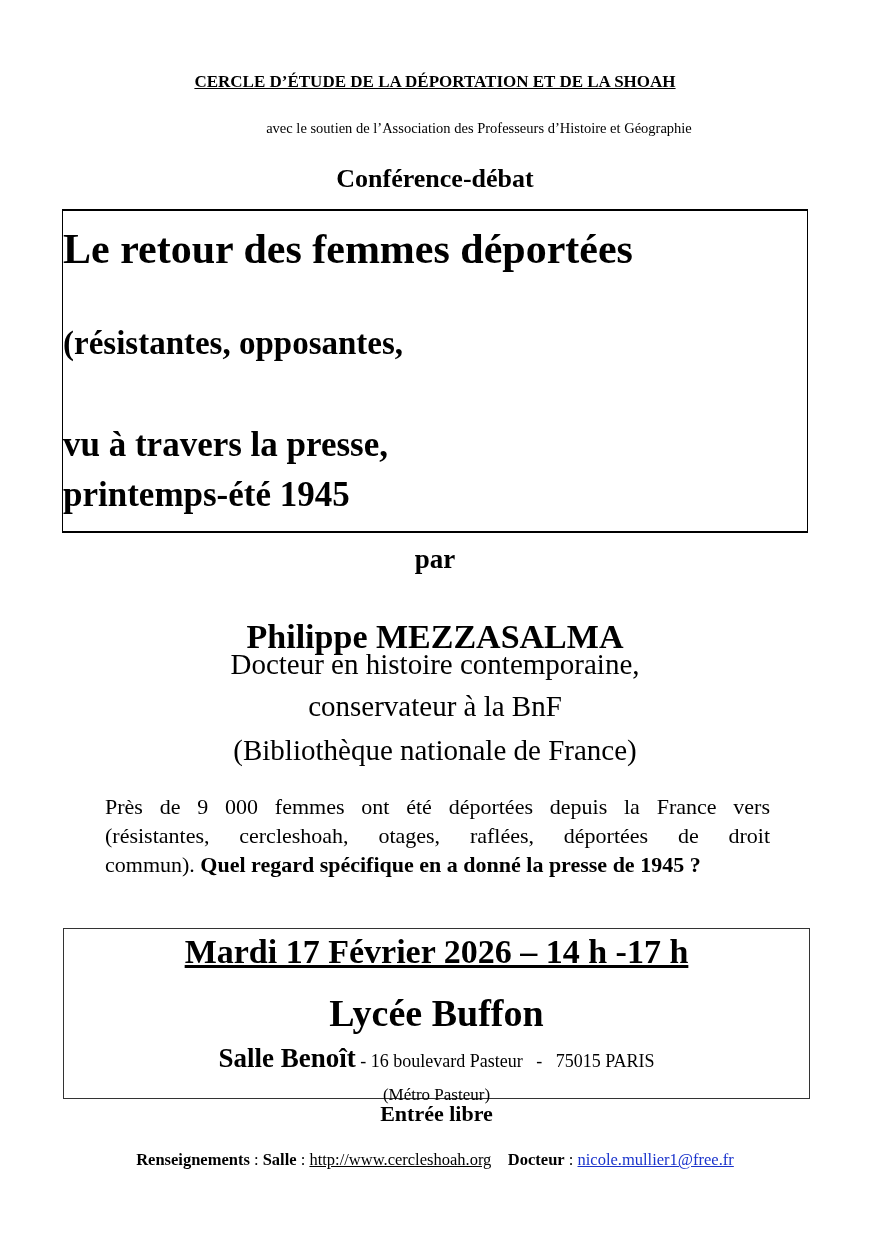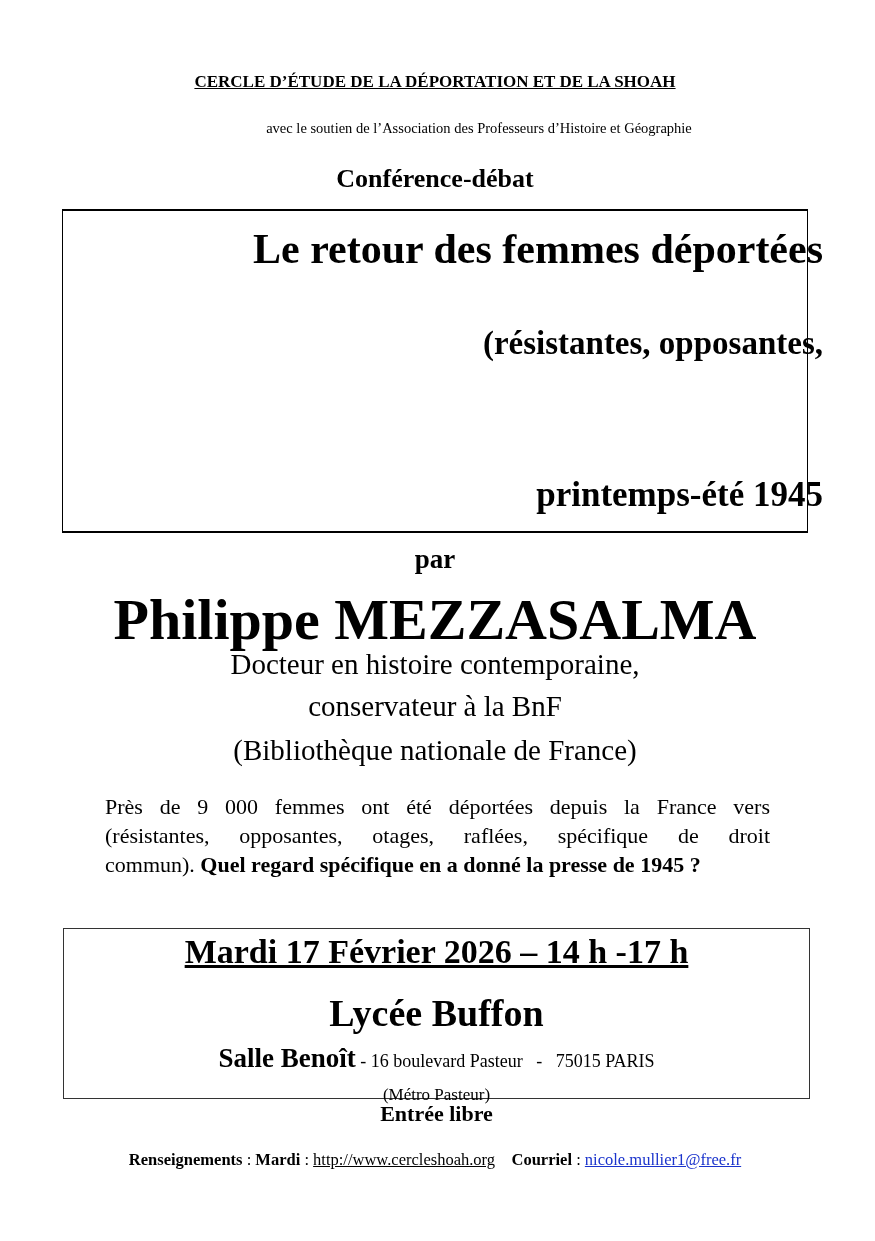--- a/index.html
+++ b/index.html
@@ -4,29 +4,29 @@
 <style>
   html, body { margin:0; padding:0; background:#ffffff; }
   body { width:875px; height:1241px; position:relative; overflow:hidden;
          font-family:"Liberation Serif", serif; color:#000; }
   .abs { position:absolute; left:0; width:870px; text-align:center; white-space:nowrap; }
   .org { top:72px; font-size:17px; font-weight:bold; text-decoration:underline; }
   .support { top:120px; font-size:14.5px;margin-left:44px; }
   .conf { top:164px; font-size:26px; font-weight:bold; }
   .title-box { position:absolute; left:62px; top:209px; width:746px; height:324px;
                border:2px solid #000; border-left-width:1.5px; border-right-width:1.5px; box-sizing:border-box; }
-  .title-box .l { position:absolute; left:16px; width:100%; text-align:right; font-weight:bold; white-space:nowrap; }
+  .title-box .l { position:absolute; left:0; width:100%; text-align:left; font-weight:bold; white-space:nowrap; }
   .t1 { top:14px; font-size:42px; }
   .t2 { top:66px; font-size:35px; }
   .t3 { top:114px; font-size:33px; }
   .t4 { top:162px; font-size:35px; }
   .t5 { top:214px; font-size:35px; }
   .t6 { top:264px; font-size:35px; }
   .par { top:544px; font-size:27px; font-weight:bold; }
-  .speaker { top:586px; font-size:58px; font-weight:bold; }
+  .speaker { top:618px; font-size:34px; font-weight:bold; }
   .q1 { top:648px; font-size:29px; }
   .q2 { top:690px; font-size:29px; }
   .q3 { top:734px; font-size:29px; }
   .abstract { position:absolute; left:105px; top:792px; width:665px; font-size:22px;
               line-height:29px; text-align:justify; text-align-last:justify; }
   .abstract .last { text-align-last:left; }
   .abstract b { font-weight:bold; }
   .event-box { position:absolute; left:63px; top:928px; width:747px; height:171px;
                border:1.5px solid #333; box-sizing:border-box; }
   .event-box .l { position:absolute; left:0; width:100%; text-align:center; white-space:nowrap; }
@@ -44,36 +44,37 @@
 </head>
 <body>
 
 <div class="abs org">CERCLE D’ÉTUDE DE LA DÉPORTATION ET DE LA SHOAH</div>
 <div class="abs support">avec le soutien de l’Association des Professeurs d’Histoire et Géographie</div>
 <div class="abs conf">Conférence-débat</div>
 
 <div class="title-box">
   <div class="l t1">Le retour des femmes déportées</div>
   <div class="l t3">(résistantes, opposantes,</div>
+  <div class="l t5">vu à travers la presse,</div>
   <div class="l t6">printemps-été 1945</div>
 </div>
 
 <div class="abs par">par</div>
 <div class="abs speaker">Philippe MEZZASALMA</div>
 <div class="abs q1">Docteur en histoire contemporaine,</div>
 <div class="abs q2">conservateur à la BnF</div>
 <div class="abs q3">(Bibliothèque nationale de France)</div>
 
 <div class="abstract">
   <div>Près de 9 000 femmes ont été déportées depuis la France vers</div>
-  <div>(résistantes, opposantes, otages, raflées, spécifique de droit</div>
+  <div>(résistantes, cercleshoah, otages, raflées, déportées de droit</div>
   <div class="last"><span>commun). </span><b>Quel regard spécifique en a donné la presse de 1945 ?</b></div>
 </div>
 
 <div class="event-box">
   <div class="l e1">Mardi 17 Février 2026 – 14 h -17 h</div>
   <div class="l e2">Lycée Buffon</div>
   <div class="l e3"><span class="venue">Salle Benoît</span><span style="white-space:pre"> - 16 boulevard Pasteur   -   75015 PARIS</span></div>
   <div class="l e4">(Métro Pasteur)</div>
   <div class="l e5">Entrée libre</div>
 </div>
 
-<div class="abs footer" style="white-space:pre"><b>Renseignements</b><span> : </span><b>Mardi</b><span> : </span><a class="site">http://www.cercleshoah.org</a><span>    </span><b>Courriel</b><span> : </span><a class="mail">nicole.mullier1@free.fr</a></div>
+<div class="abs footer" style="white-space:pre"><b>Renseignements</b><span> : </span><b>Salle</b><span> : </span><a class="site">http://www.cercleshoah.org</a><span>    </span><b>Docteur</b><span> : </span><a class="mail">nicole.mullier1@free.fr</a></div>
 
 </body></html>

